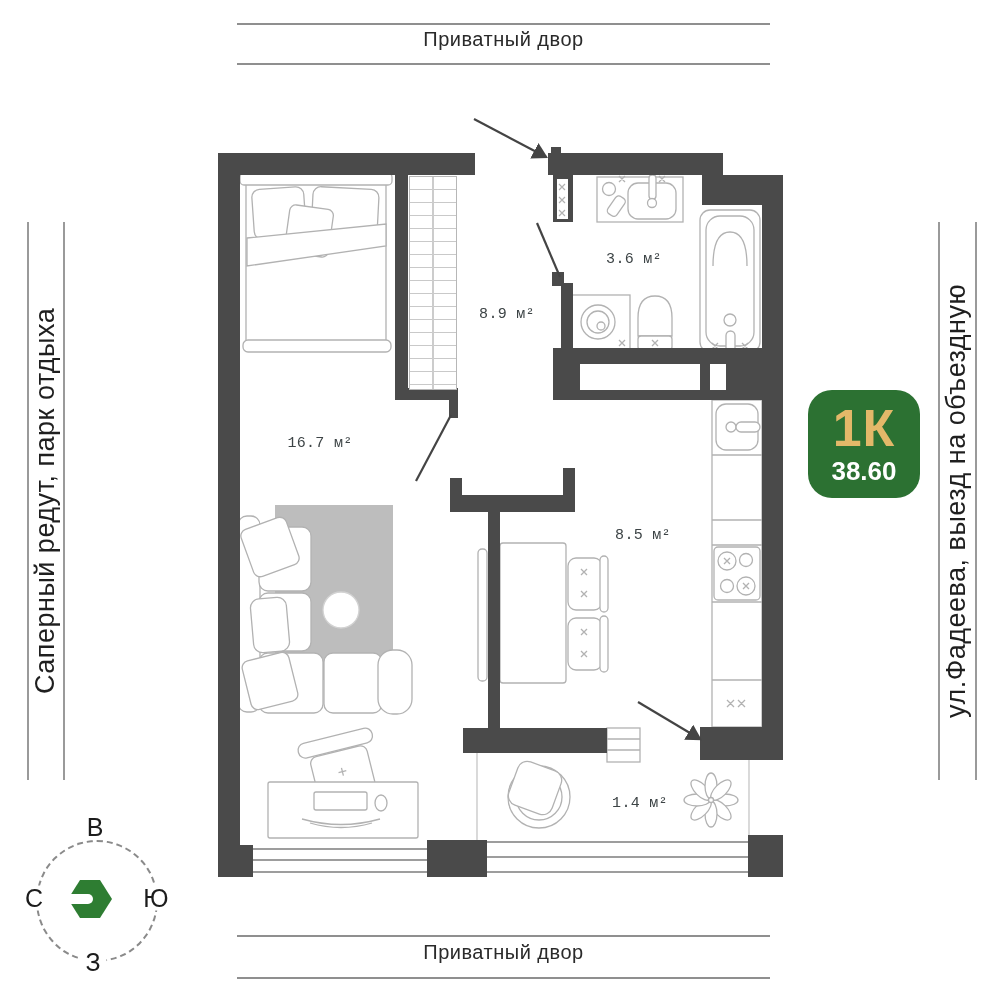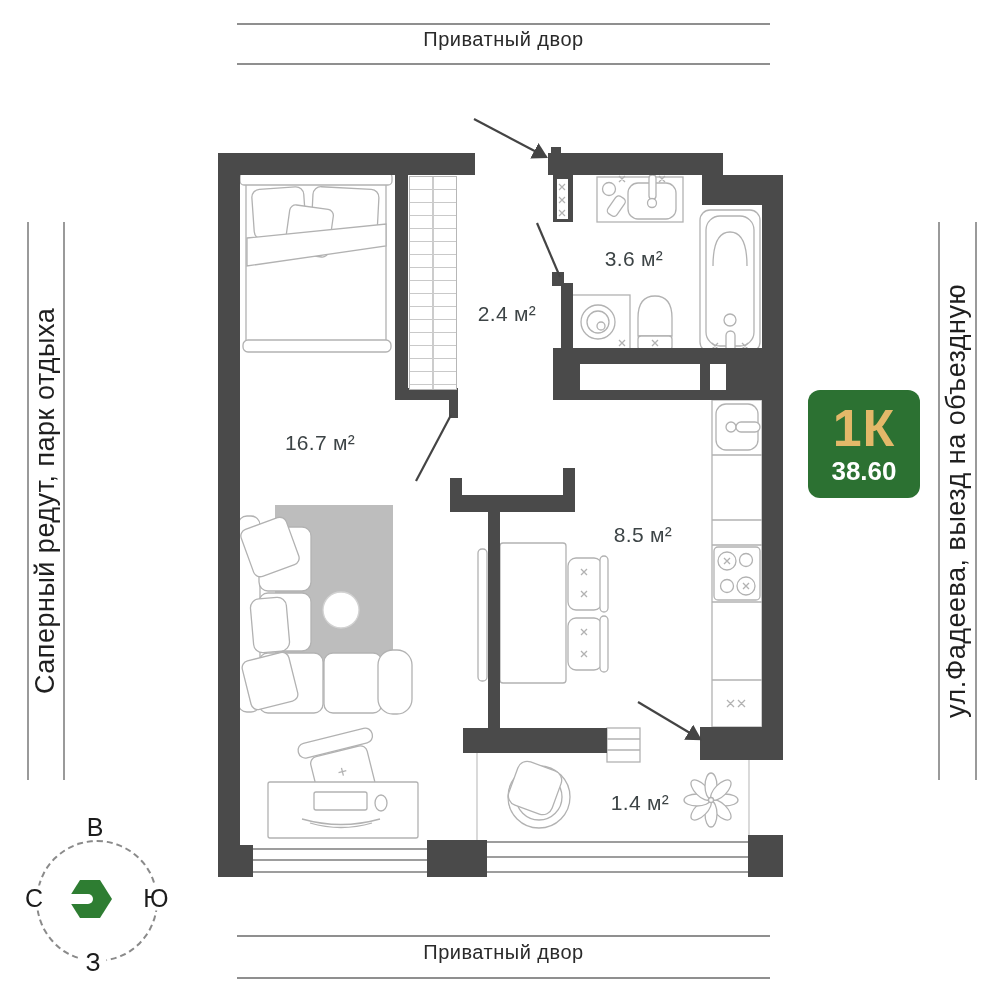--- a/index.html
+++ b/index.html
@@ -17,34 +17,34 @@
   }
   .band-label-v{
     position:absolute;top:222px;height:558px;width:40px;
     display:flex;align-items:center;justify-content:center;
     font-size:27px;color:#1f1f1f;letter-spacing:.5px;
     writing-mode:vertical-rl;transform:rotate(180deg);white-space:nowrap;
   }
   
   .room-label{
     position:absolute;transform:translate(-50%,-50%);
-    font-size:21px;color:#3d4446;white-space:nowrap;letter-spacing:.3px;
+    font-size:15px;color:#3d4446;white-space:nowrap;letter-spacing:.3px;font-family:Liberation Mono, monospace;
   }
   
   .wardrobe{
     position:absolute;left:409px;top:176px;width:46px;height:212px;
     border:1px solid #b7b7b7;
     background:
       linear-gradient(90deg, transparent 47%, #cccccc 47%, #cccccc 53%, transparent 53%),
       repeating-linear-gradient(180deg,#ffffff 0px,#ffffff 12px,#c9c9c9 12px,#c9c9c9 13px);
   }
   
   .badge{
     position:absolute;left:808px;top:390px;width:112px;height:108px;
-    background:#2c7132;border-radius:12px;color:#fff;
+    background:#2c7132;border-radius:24px;color:#fff;
     display:flex;flex-direction:column;align-items:center;justify-content:center;
   }
   .badge .type{font-size:52px;font-weight:700;color:#e3b869;line-height:1;letter-spacing:1px;}
   .badge .area{font-size:26px;font-weight:700;color:#ffffff;line-height:1.1;margin-top:3px;}
   
   .compass-circle{
     position:absolute;left:36px;top:840px;width:118px;height:118px;
     border:2px dashed #8a8a8a;border-radius:50%;
   }
   .compass-letter{
@@ -248,21 +248,21 @@
     <path d="M474,119 L546,157" marker-end="url(#ah)"></path>
     <path d="M537,223 L560,277"></path>
     <path d="M416,481 L451,415"></path>
     <path d="M638,702 L700,739" marker-end="url(#ah)"></path>
   </g>
 </svg>
 
 <div class="wardrobe"></div>
 
 <div class="room-label" style="left:634px;top:259px">3.6 м²</div>
-<div class="room-label" style="left:507px;top:314px">2.4 м²</div>
+<div class="room-label" style="left:507px;top:314px">8.9 м²</div>
 <div class="room-label" style="left:320px;top:443px">16.7 м²</div>
 <div class="room-label" style="left:643px;top:535px">8.5 м²</div>
 <div class="room-label" style="left:640px;top:803px">1.4 м²</div>
 
 <div class="badge">
   <div class="type">1К</div>
   <div class="area">38.60</div>
 </div>
 
 <div class="compass-circle"></div>

